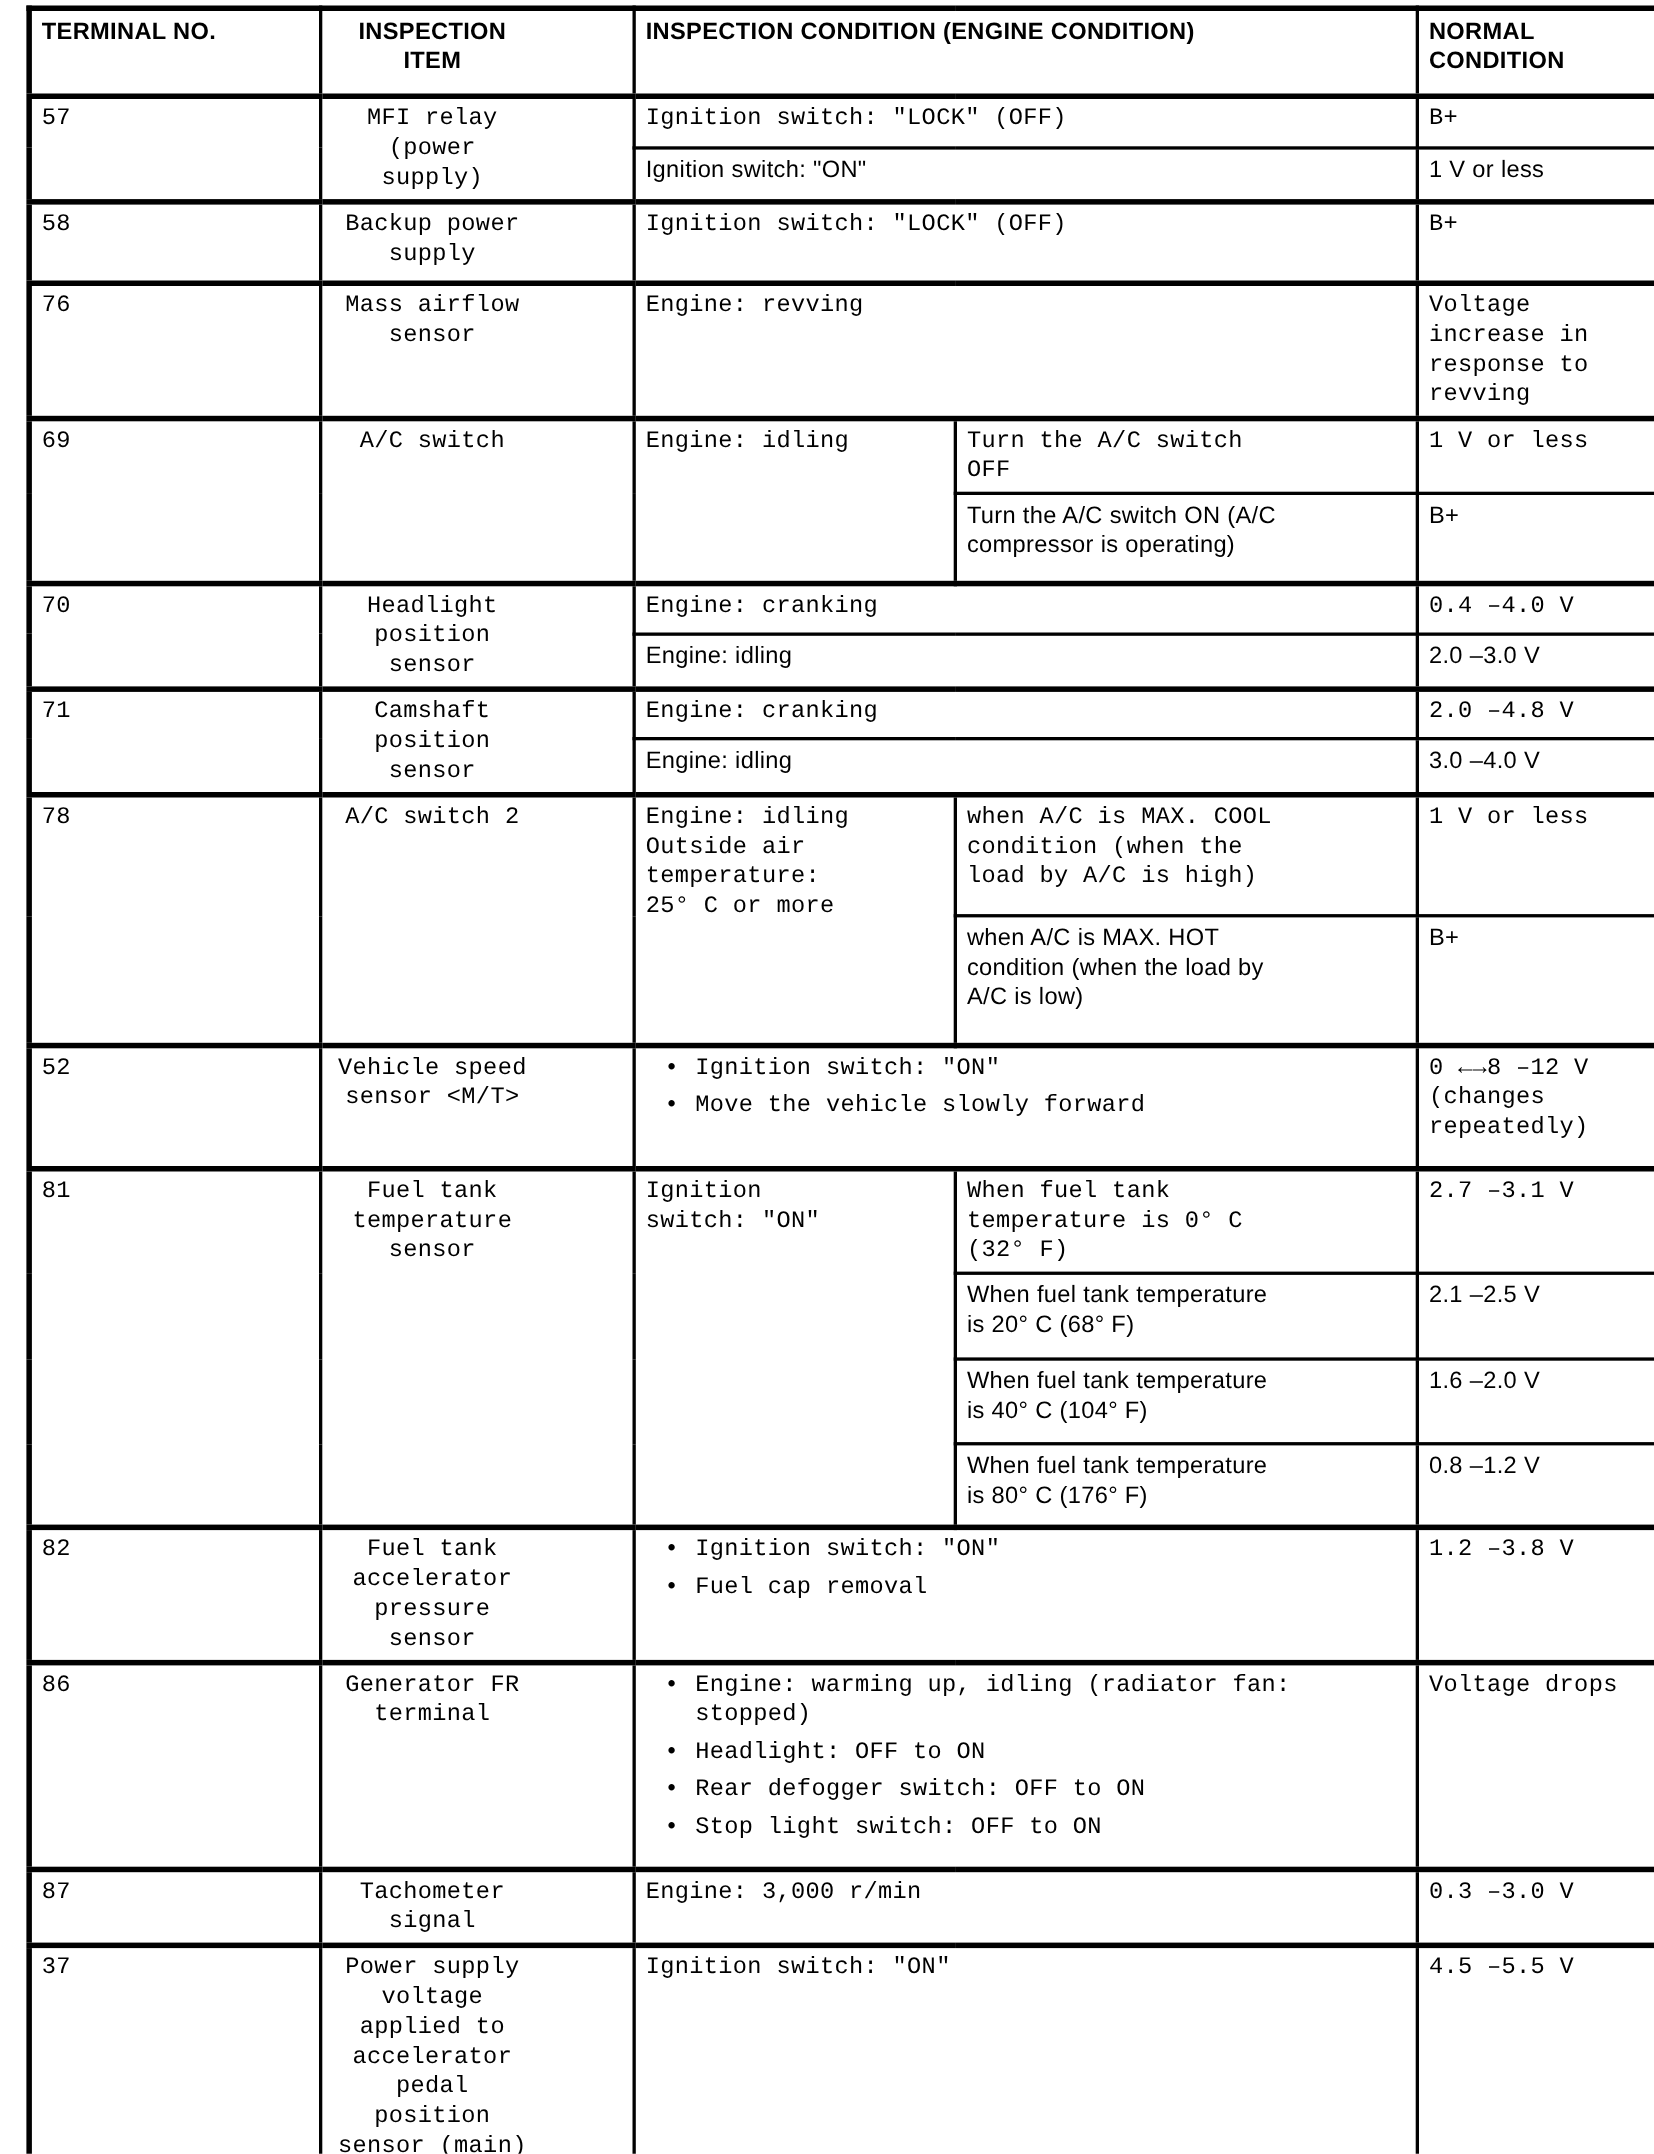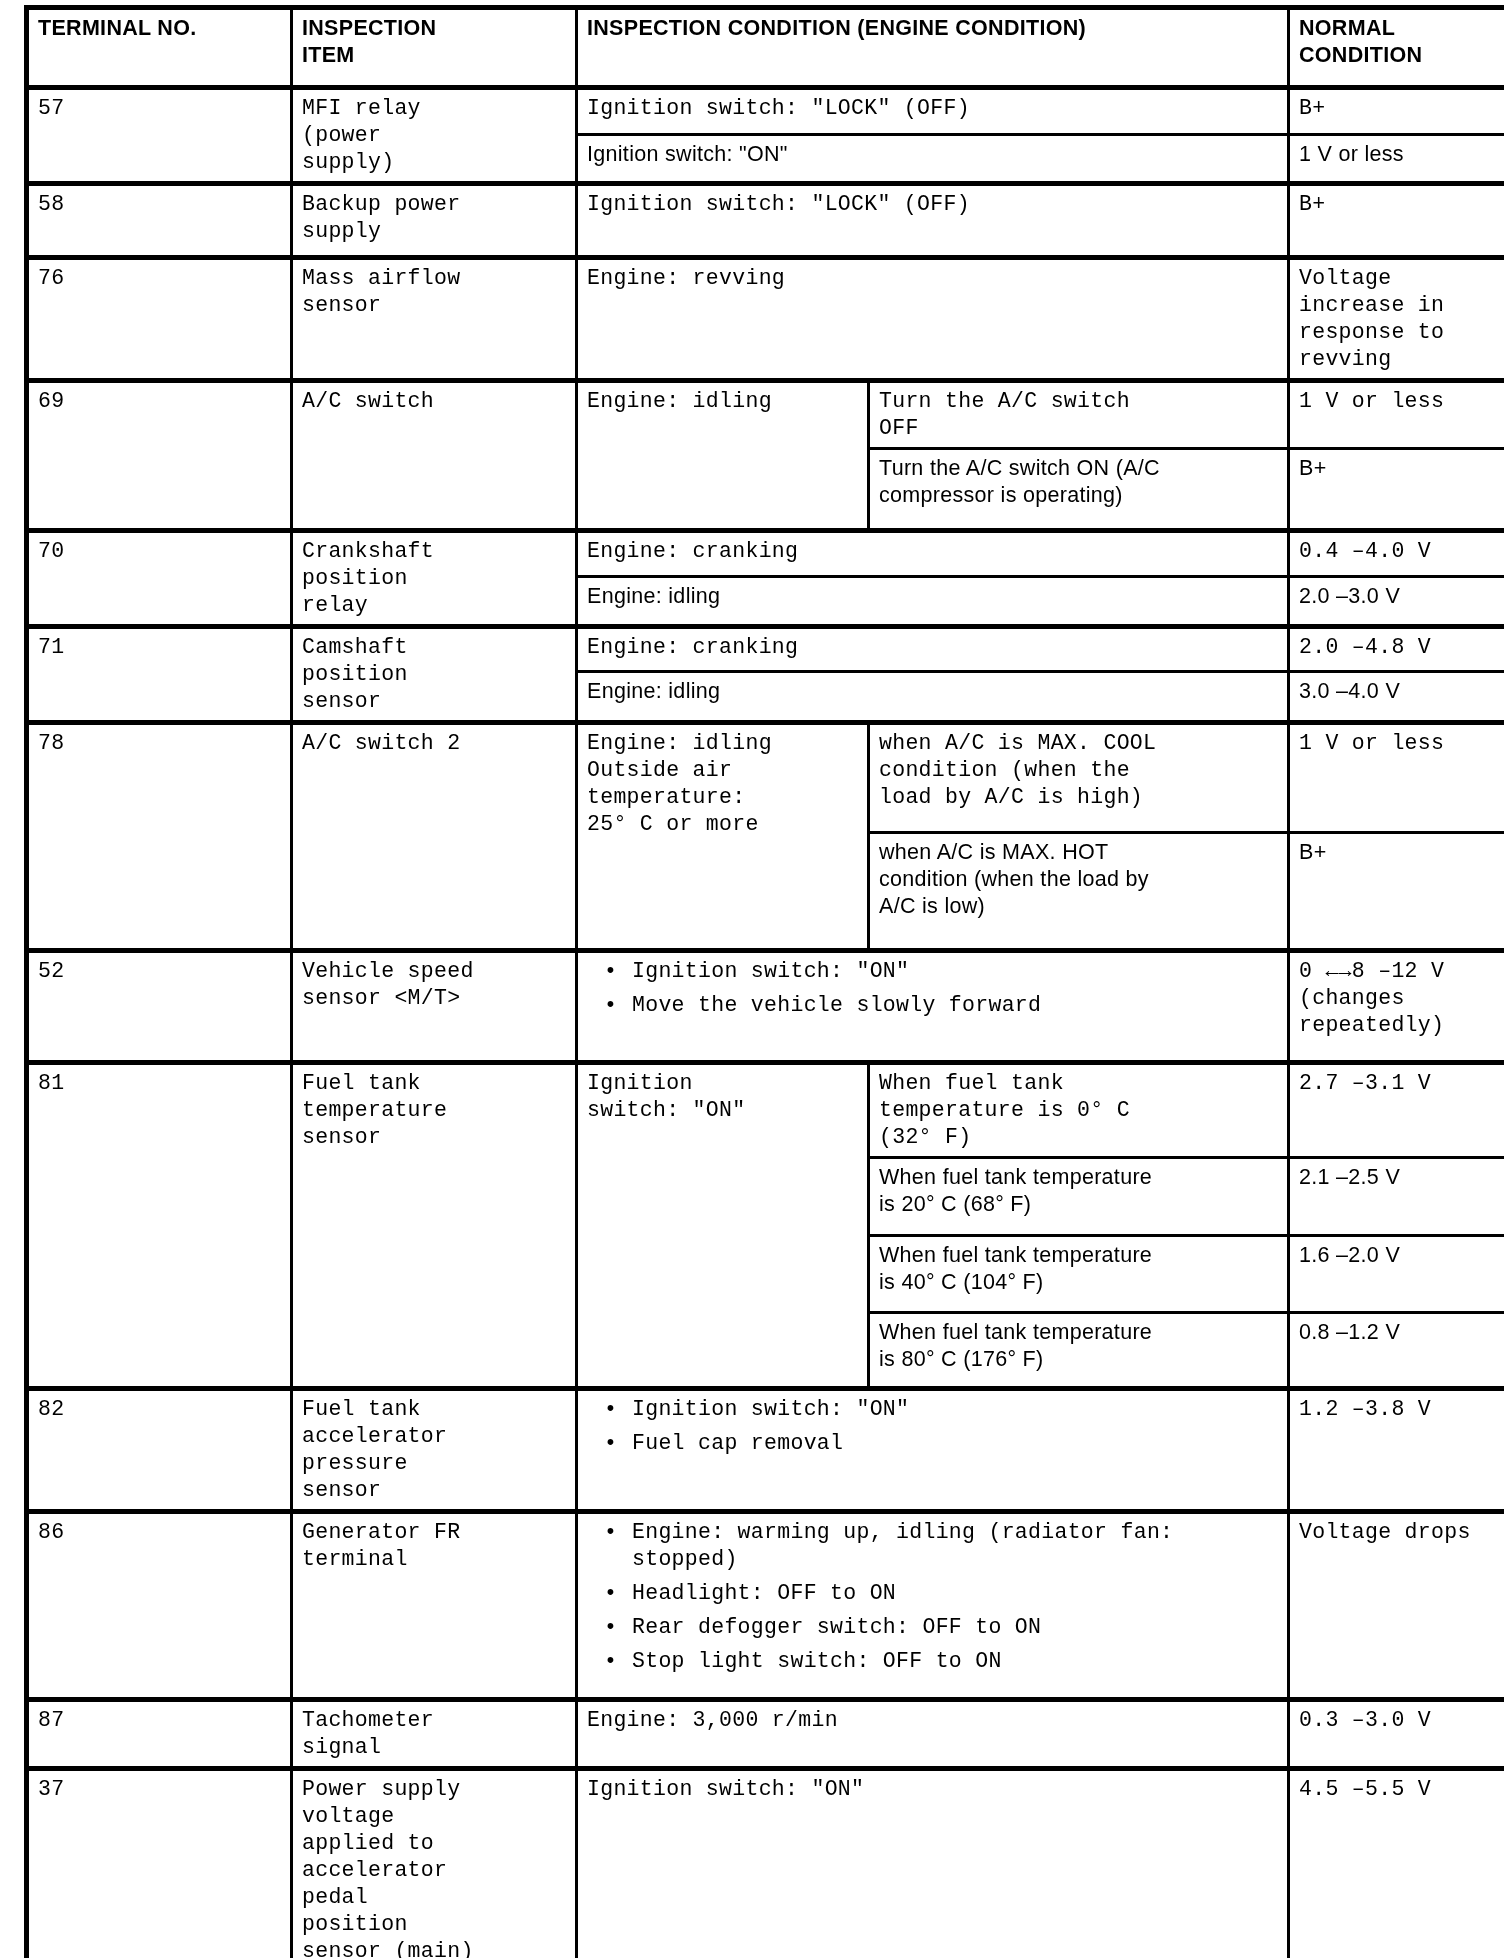--- a/index.html
+++ b/index.html
@@ -39,21 +39,21 @@
     letter-spacing: 0.3px;
     font-weight: normal;
     overflow: hidden;
   }
   th {
     font-weight: bold;
     border-bottom: 5px solid #000;
   }
   tr.major > td { border-top: 5px solid #000; font-family: Liberation Mono, monospace; }
   
-  .itemw   { width: 182px; }
+  .itemw   { width: 182px; text-align: center; }
   .sharedw { width: 188px; }
   .condw   { width: 288px; }
   .bw      { max-width: 548px; }
   .normw   { width: 205px; }
   .bullet-line {
     display: flex;
     padding-left: 17px;
     margin-bottom: 7px;
   }
   .bullet-line:last-child { margin-bottom: 0; }
@@ -139,21 +139,21 @@
   <tr style="height:82px">
     <td>
             <div class="condw">Turn the A/C switch ON (A/C compressor is operating)</div>
           </td>
     <td>B+</td>
   </tr>
 
   <tr class="major" style="height:38px">
     <td rowspan="2">70</td>
     <td rowspan="2">
-            <div class="itemw">Crankshaft position relay</div>
+            <div class="itemw">Headlight position sensor</div>
           </td>
     <td colspan="2">Engine: cranking</td>
     <td>0.4 –4.0 V</td>
   </tr>
   <tr style="height:45px">
     <td colspan="2">Engine: idling</td>
     <td>2.0 –3.0 V</td>
   </tr>
 
   <tr class="major" style="height:40px">

